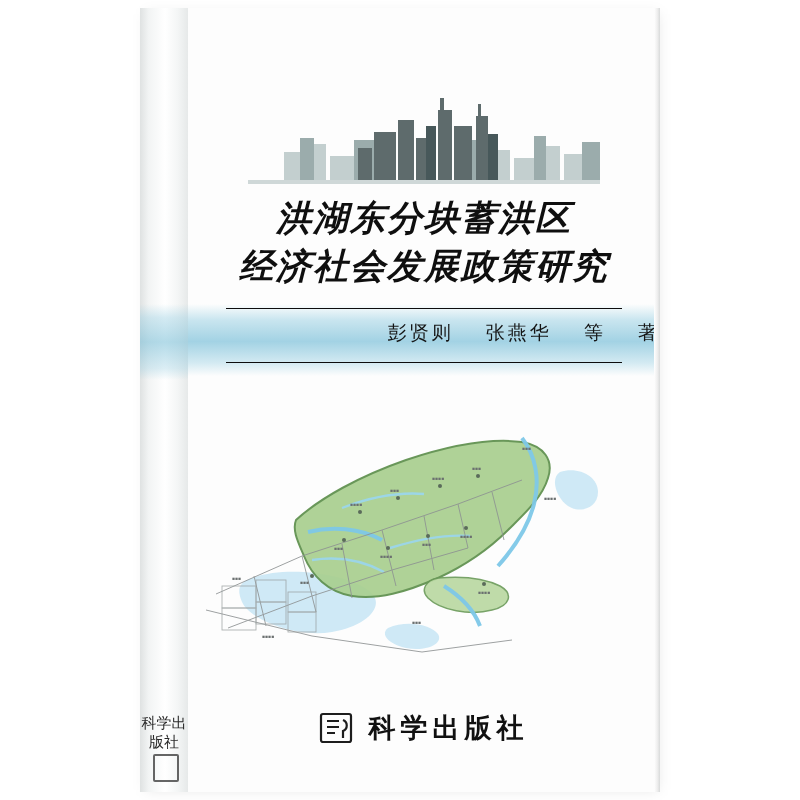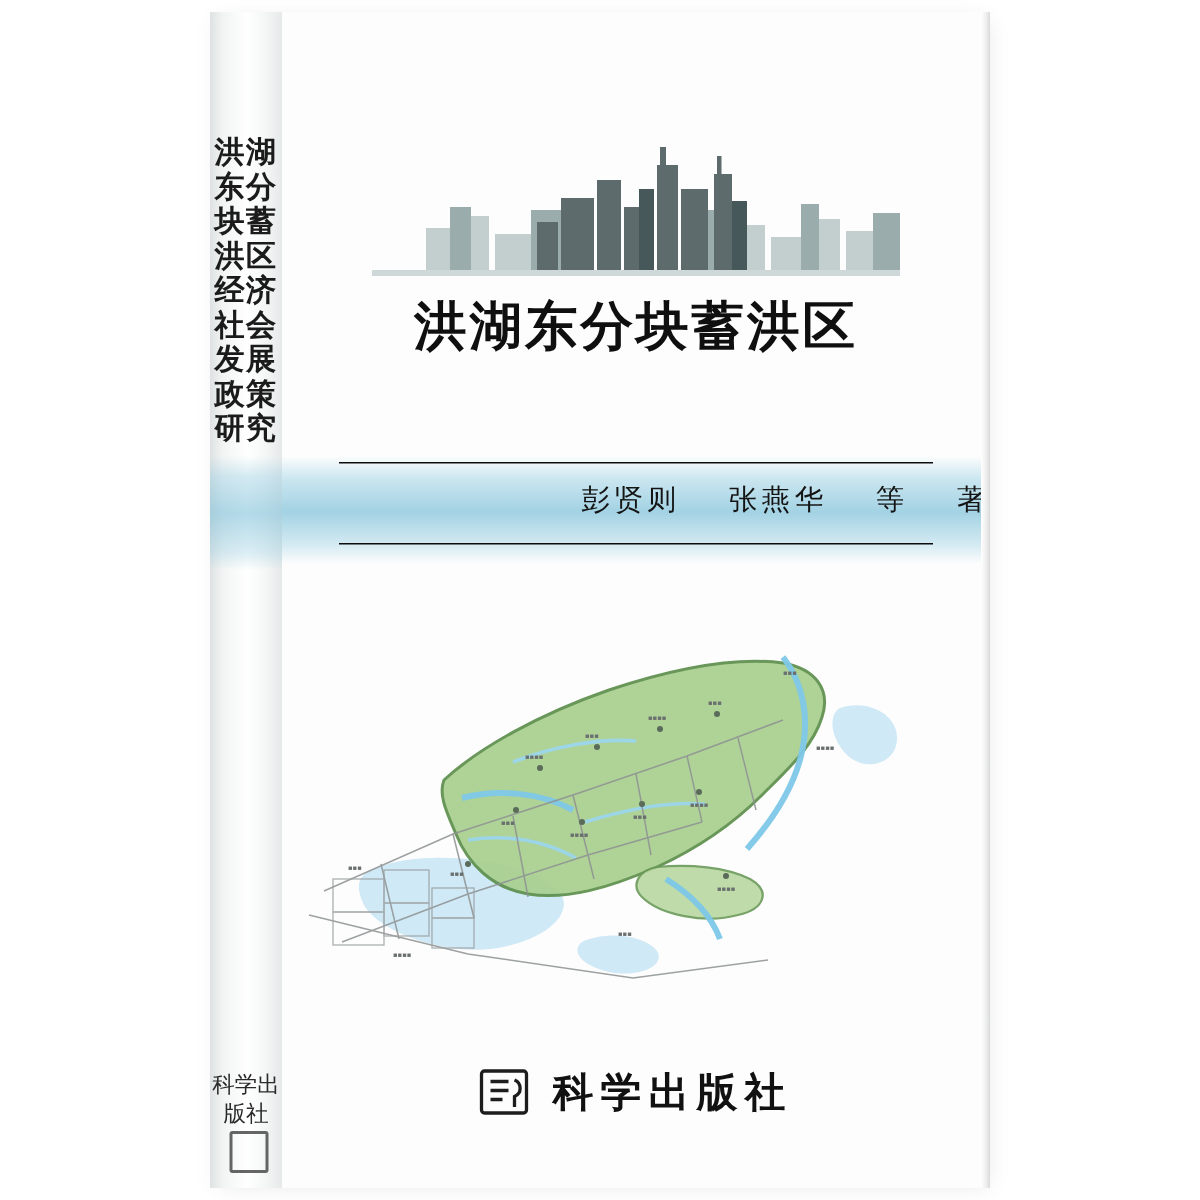--- a/index.html
+++ b/index.html
@@ -129,20 +129,21 @@
   }
   .skyline-wrap svg { display: block; }
 
   
   .title-block {
     position: absolute;
     left: 0;
     top: 186px;
     width: 472px;
     text-align: center;
+    font-style: italic;
   }
   .title-line {
     font-family: "DejaVu Sans", sans-serif;
     font-size: 35px;
     line-height: 48px;
     font-weight: 700;
     color: #0f0f0f;
     letter-spacing: 2px;
   }
 
@@ -232,21 +233,20 @@
 <body>
 
 <div id="stage">
 
   <div class="book-shadow"></div>
 
   <div class="book">
 
     <div class="spine">
       <div class="spine-band"></div>
-      <div class="spine-title">洪湖东分块蓄洪区经济社会发展政策研究</div>
       <div class="spine-publisher">科学出版社</div>
       <div class="spine-logo"></div>
     </div>
 
     <div class="cover">
 
       <div class="skyline-wrap">
         <svg width="472" height="92" viewBox="0 0 472 92" xmlns="http://www.w3.org/2000/svg">
 
           <g fill="#c3cfcf">
@@ -283,20 +283,21 @@
             <rect x="238" y="34" width="10" height="58"></rect>
             <rect x="300" y="42" width="10" height="50"></rect>
           </g>
 
           <rect x="60" y="88" width="352" height="4" fill="#cfd8d8"></rect>
         </svg>
       </div>
 
       <div class="title-block">
         <div class="title-line">洪湖东分块蓄洪区</div>
+        <div class="title-line">经济社会发展政策研究</div>
       </div>
 
       <div class="band"></div>
       <div class="rule rule-top"></div>
       <div class="rule rule-bot"></div>
 
       <div class="authors">
         <span>彭贤则</span>
         <span class="sp"></span>
         <span>张燕华</span>

